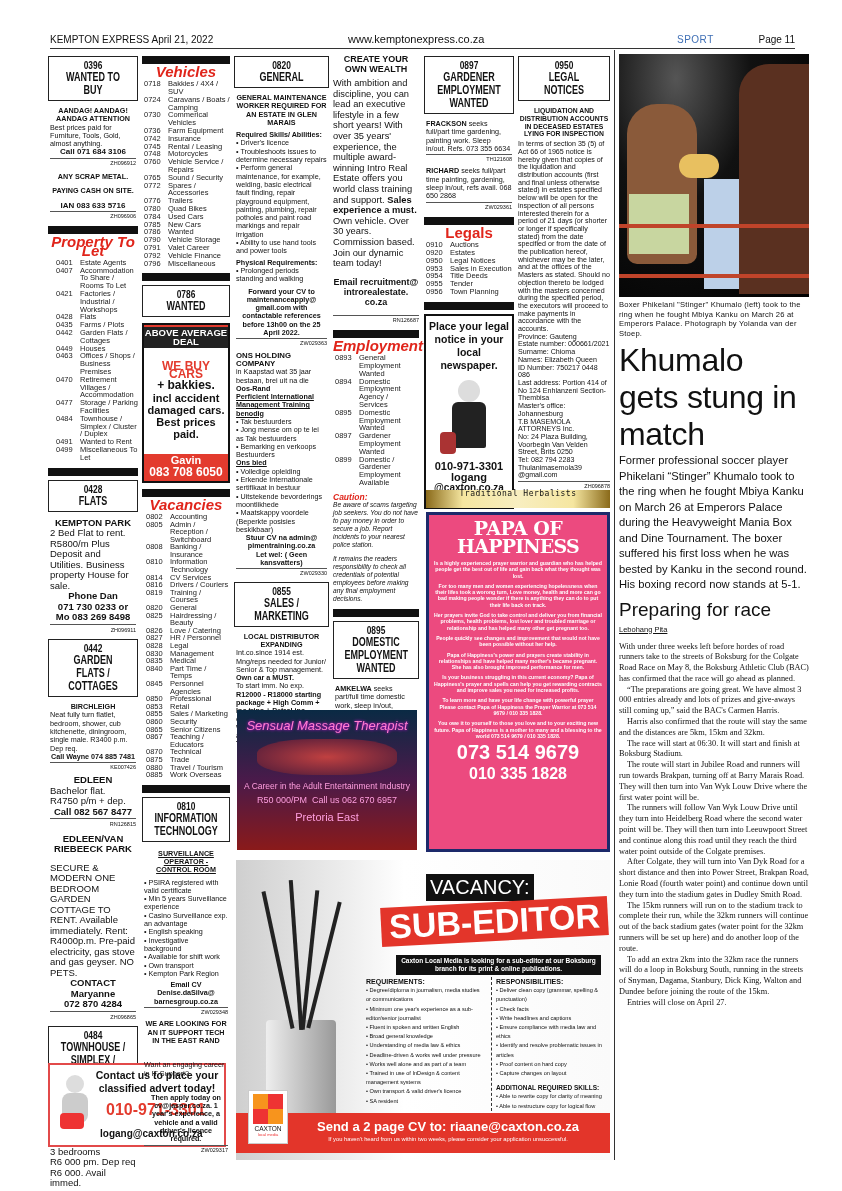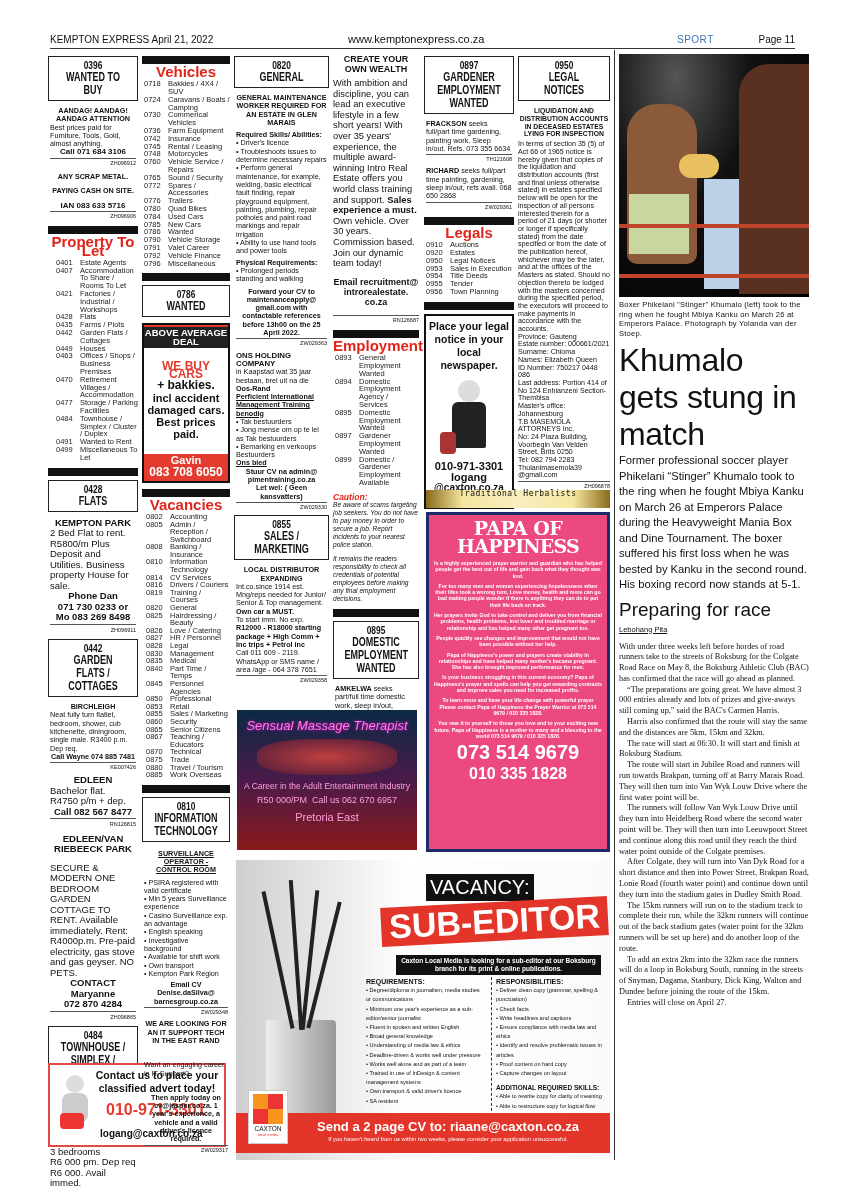--- a/index.html
+++ b/index.html
@@ -7,21 +7,21 @@
 .hdr{position:absolute;top:33px;left:50px;width:745px;height:16px;font-size:10px;border-bottom:1px solid #333}
 .hdr .l{position:absolute;left:0;top:1px}
 .hdr .c{position:absolute;left:298px;top:0;font-size:11px}
 .hdr .s{position:absolute;left:627px;top:1px;color:#3f6fb5;letter-spacing:.5px}
 .hdr .p{position:absolute;right:0;top:1px}
 .col{position:absolute;top:54px;font-size:7.2px;line-height:8.3px}
 .box{border:1.5px solid #222;text-align:center;font-family:"Liberation Sans",sans-serif;font-weight:bold;font-stretch:condensed;padding:3px 0;margin:2px 0 6px}
 .box .n{font-size:10.5px;line-height:11px;transform:scaleX(.8)}
 .box .t{font-size:12px;line-height:13px;transform:scaleX(.75)}
 .bar{height:8px;background:#111;margin:6px 0 4px}
-.cat{color:#e0251b;font-weight:bold;font-size:15px;text-align:center;margin:2px 0 4px}
+.cat{color:#e0251b;font-style:italic;font-weight:bold;font-size:15px;text-align:center;margin:2px 0 4px}
 .idx{display:grid;grid-template-columns:24px 1fr;font-size:7.5px;line-height:7.8px;margin-left:8px;color:#222}
 .ad{margin:4px 2px}
 .b{font-weight:bold}
 .ctr{text-align:center}
 .ref{border-top:.5px solid #555;text-align:right;font-size:5.5px;margin-top:1px}
 .big{font-size:9.5px;line-height:10.5px}
 .u{text-decoration:underline}
 .redbox{background:#e33b2e;color:#fff;border:2px solid #111;text-align:center;font-weight:bold;font-family:"Liberation Sans",sans-serif}
 .caption{font-size:7.6px;line-height:9.5px;letter-spacing:.2px}
 .headline{font-size:32px;line-height:37px;font-family:"Liberation Sans",sans-serif;margin-top:4px;letter-spacing:-.3px}
@@ -322,20 +322,26 @@
     <div class="b" style="font-size:7.8px">ONS HOLDING COMPANY</div>
     <div>in Kaapstad wat 35 jaar bestaan, brei uit na die</div>
     <div class="b">Oos-Rand</div>
     <div class="b u">Perficient International Management Training benodig</div>
     <div id="ons-items">
         <div>• Tak bestuurders</div>
         <div>• Jong mense om op te lei as Tak bestuurders</div>
         <div>• Bemarking en verkoops Bestuurders</div>
       </div>
     <div class="b u">Ons bied</div>
+    <div id="ons-offers">
+        <div>• Volledige opleiding</div>
+        <div>• Erkende Internationale sertifikaat in bestuur</div>
+        <div>• Uitstekende bevorderings moontlikhede</div>
+        <div>• Maatskappy voordele (Beperkte posisies beskikbaar)</div>
+      </div>
     <div class="b ctr">Stuur CV na admin@ pimentraining.co.za</div>
     <div class="b ctr">Let wel: ( Geen kansvatters)</div>
     <div class="ref">ZW029330</div>
   </div>
   <div class="box">
       <div class="n">0855</div>
       <div class="t">SALES / MARKETING</div>
     </div>
   <div class="ad">
     <div class="b ctr">LOCAL DISTRIBUTOR EXPANDING</div>

